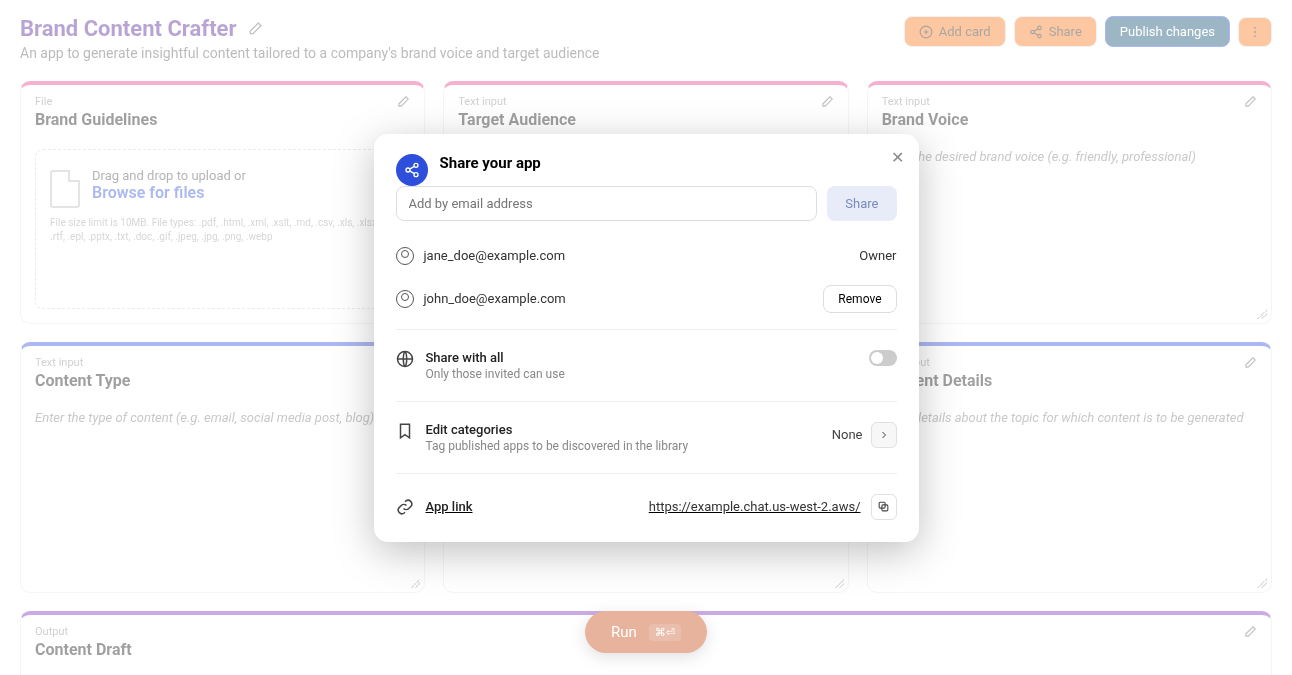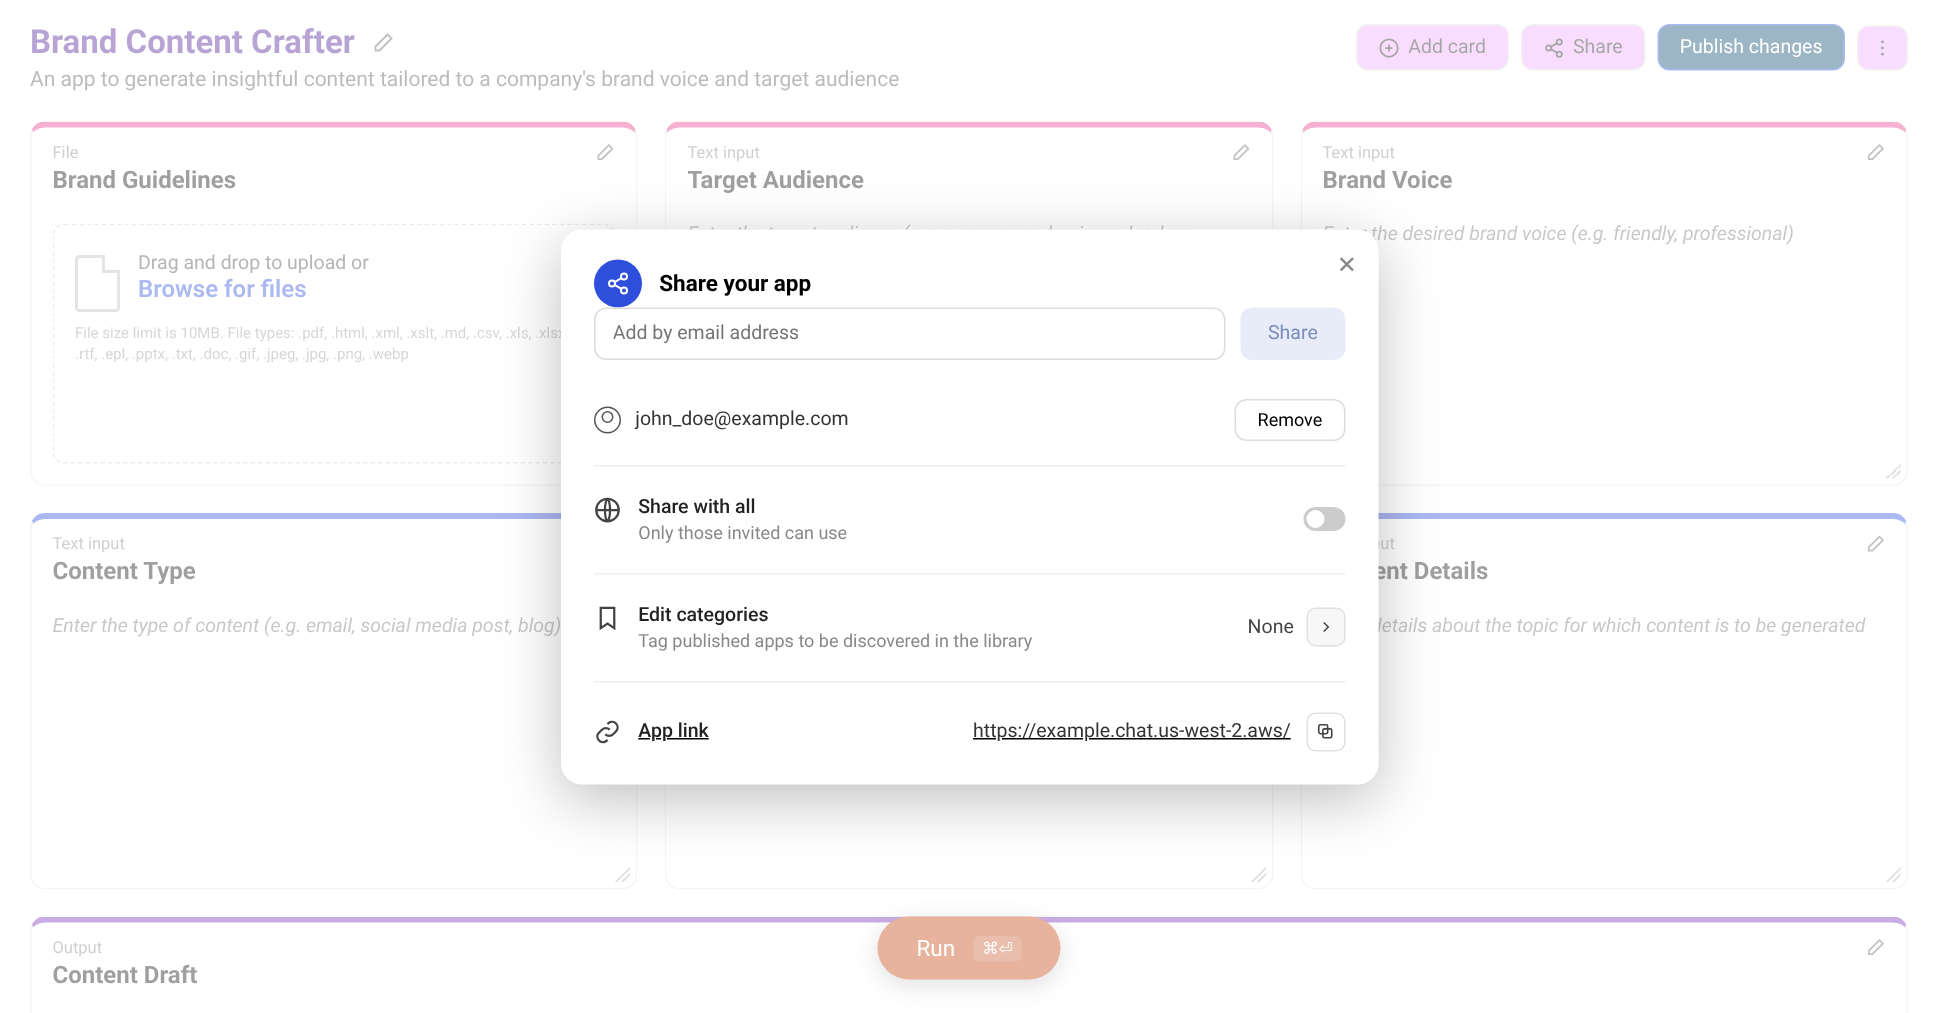--- a/index.html
+++ b/index.html
@@ -6,21 +6,21 @@
 body { background: #fff; width: 1292px; height: 675px; overflow: hidden; position: relative; }
 
 .page { padding: 16px 20px; }
 .header { display: flex; align-items: flex-start; justify-content: space-between; margin-bottom: 20px; }
 .header-left { display: flex; flex-direction: column; gap: 4px; }
 .title-row { display: flex; align-items: center; gap: 10px; }
 .title { font-size: 22px; font-weight: 700; color: #4c1d95; }
 .subtitle { font-size: 14px; color: #555; }
 .header-right { display: flex; gap: 8px; align-items: center; }
 
-.btn { display: inline-flex; align-items: center; gap: 6px; border: 1px solid #ddd; background: #f0abfc; border-radius: 8px; padding: 7px 14px; font-size: 13px; cursor: pointer; color: #222; }
+.btn { display: inline-flex; align-items: center; gap: 6px; border: 1px solid #ddd; background: #f97316; border-radius: 8px; padding: 7px 14px; font-size: 13px; cursor: pointer; color: #222; }
 .btn-primary { background: #0c4a6e; color: #fff; border-color: #2d4fdb; }
 .btn-icon-only { padding: 7px 9px; }
 
 .grid { display: grid; grid-template-columns: repeat(3, 1fr); gap: 18px; }
 .card { border: 1px solid #e5e5e5; border-radius: 10px; overflow: hidden; display: flex; flex-direction: column; }
 .card-top-pink { border-top: 4px solid #e83e8c; }
 .card-top-blue { border-top: 4px solid #2d4fdb; }
 .card-top-purple { border-top: 4px solid #7b2dbd; }
 .card-head { padding: 10px 14px 10px; display: flex; justify-content: space-between; align-items: flex-start; }
 .card-type { font-size: 11px; color: #888; }
@@ -42,34 +42,34 @@
 
 .edit-icon { cursor: pointer; color: #666; }
 
 .run-btn { position: absolute; left: 50%; bottom: 22px; transform: translateX(-50%); background: #c2410c; color: #fff; border: none; border-radius: 28px; padding: 12px 26px; font-size: 15px; display: flex; align-items: center; gap: 12px; box-shadow: 0 4px 16px rgba(0,0,0,0.3); cursor: pointer; }
 .kbd { background: rgba(255,255,255,0.15); border-radius: 4px; padding: 2px 6px; font-size: 11px; }
 
 
 .overlay { position: absolute; inset: 0; background: rgba(255,255,255,0.6); display: flex; align-items: center; justify-content: center; }
 .modal { width: 545px; background: #fff; border-radius: 14px; box-shadow: 0 10px 40px rgba(0,0,0,0.25); padding: 20px 22px 22px; position: relative; }
 .modal-close { position: absolute; top: 14px; right: 14px; cursor: pointer; color: #888; font-size: 16px; }
-.modal-head { display: flex; align-items: center; gap: 12px; }
+.modal-head { display: flex; align-items: flex-start; gap: 12px; }
 .share-circle { width: 32px; height: 32px; border-radius: 50%; background: #2d4fdb; display: flex; align-items: center; justify-content: center; color: #fff; }
 .modal-title { font-size: 15px; font-weight: 700; }
 .email-row { display: flex; gap: 10px; margin-bottom: 16px; }
 .email-input { flex: 1; border: 1px solid #ddd; border-radius: 8px; padding: 9px 12px; font-size: 13px; outline: none; }
 .share-pill { background: #e8ecf9; color: #7a8bbd; border: none; border-radius: 8px; padding: 9px 18px; font-size: 13px; cursor: not-allowed; }
 .user-row { display: flex; align-items: center; justify-content: space-between; padding: 10px 0; }
 .user-left { display: flex; align-items: center; gap: 10px; font-size: 13px; color: #333; }
 .user-icon { width: 18px; height: 18px; border: 1.5px solid #555; border-radius: 50%; position: relative; }
 .user-icon::after { content:""; position:absolute; width:6px; height:6px; border:1.5px solid #555; border-radius:50%; top:2px; left:4px; }
 .owner-tag { font-size: 13px; color: #333; }
 .remove-btn { border: 1px solid #ddd; background: #fff; border-radius: 8px; padding: 6px 14px; font-size: 12px; cursor: pointer; }
 .divider { height: 1px; background: #eee; margin: 6px 0; }
-.setting-row { display: flex; align-items: center; justify-content: space-between; padding: 14px 0; }
+.setting-row { display: flex; align-items: flex-start; justify-content: space-between; padding: 14px 0; }
 .setting-left { display: flex; gap: 12px; align-items: flex-start; }
 .setting-title { font-size: 13px; font-weight: 500; color: #222; }
 .setting-sub { font-size: 12px; color: #888; margin-top: 2px; }
 .toggle { width: 28px; height: 16px; background: #ccc; border-radius: 10px; position: relative; cursor: pointer; }
 .toggle::after { content:""; position:absolute; width:12px; height:12px; background:#fff; border-radius:50%; top:2px; left:2px; }
 .none-chip { display: flex; align-items: center; gap: 8px; font-size: 13px; color: #444; }
 .chev-box { width: 26px; height: 26px; border: 1px solid #e0e0e0; background:#f7f7f7; border-radius: 6px; display: flex; align-items: center; justify-content: center; cursor: pointer; }
 .link-row { display: flex; align-items: center; justify-content: space-between; padding-top: 14px; text-decoration: underline; }
 .link-url { font-size: 13px; color: #333; }
 .copy-box { width: 26px; height: 26px; border: 1px solid #e0e0e0; border-radius: 6px; display: flex; align-items: center; justify-content: center; cursor: pointer; }
@@ -266,20 +266,27 @@
       <div class="modal-title">Share your app</div>
     </div>
     <div class="email-row">
       <input class="email-input" placeholder="Add by email address" style="">
       <button class="share-pill">Share</button>
     </div>
 
     <div class="user-row">
       <div class="user-left">
         <div class="user-icon"></div>
+        <span>jane_doe@example.com</span>
+      </div>
+      <div class="owner-tag">Owner</div>
+    </div>
+    <div class="user-row">
+      <div class="user-left">
+        <div class="user-icon"></div>
         <span>john_doe@example.com</span>
       </div>
       <button class="remove-btn">Remove</button>
     </div>
 
     <div class="divider"></div>
 
     <div class="setting-row">
       <div class="setting-left">
         <svg width="18" height="18" viewBox="0 0 24 24" fill="none" stroke="#444" stroke-width="2">

